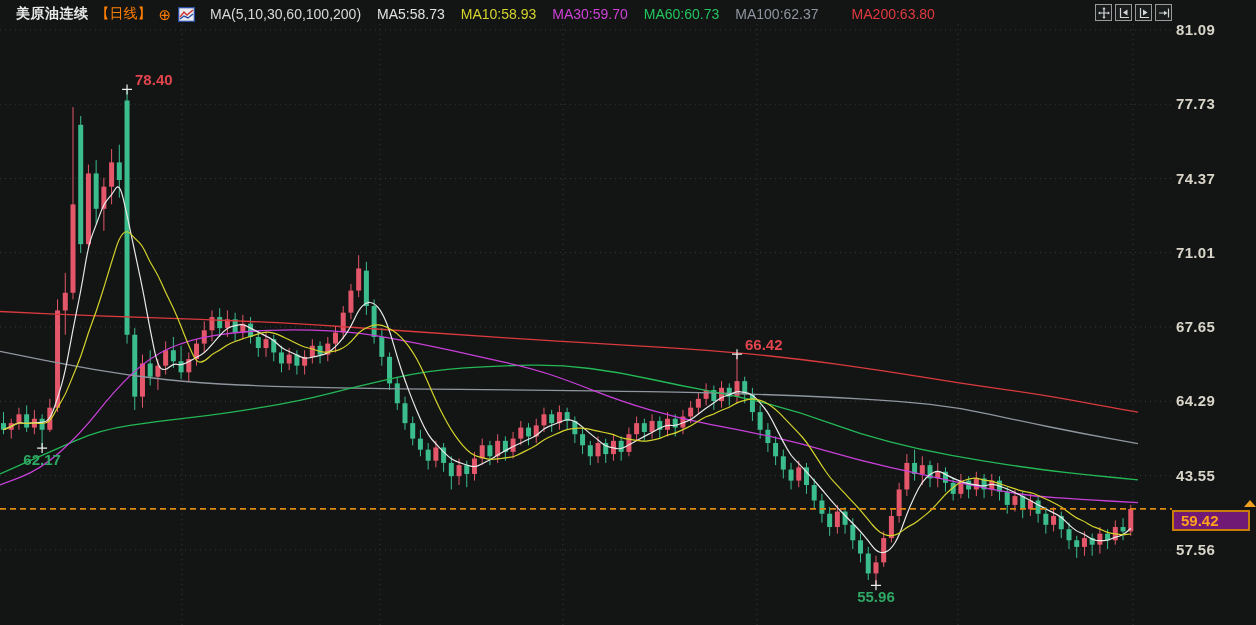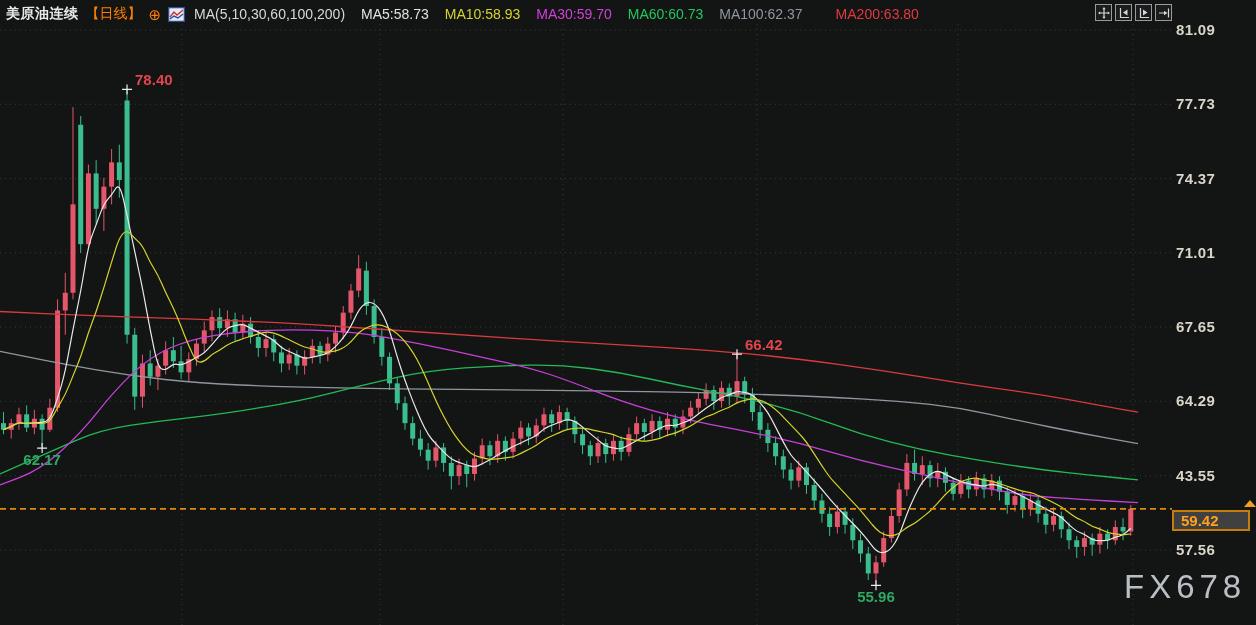--- a/index.html
+++ b/index.html
@@ -4,44 +4,44 @@
 <style>
   html,body{margin:0;padding:0;background:#0b0d0d;}
   .screen{
     position:relative;width:1256px;height:625px;overflow:hidden;
     background:#121514;
     font-family:"Liberation Sans","DejaVu Sans",sans-serif;
     -webkit-font-smoothing:antialiased;
   }
   #plot{position:absolute;left:0;top:0;}
   .header{
-    position:absolute;left:6px;top:3px;height:22px;
+    position:absolute;left:16px;top:3px;height:22px;
     display:flex;align-items:center;gap:7px;z-index:5;white-space:nowrap;
   }
   .sym{color:#e9e9e9;font-size:14px;font-weight:700;letter-spacing:.5px;}
   .period{color:#ff7e00;font-size:14px;font-weight:400;}
   .plus-circ{color:#ff7e00;font-size:15px;line-height:1;cursor:pointer;}
   .mini-chart{width:17px;height:15px;display:inline-block;cursor:pointer;}
-  .ma-settings{color:#d8d8d8;font-size:14px;margin-left:2px;}
+  .ma-settings{color:#d8d8d8;font-size:14px;margin-left:8px;}
   .ma-val{font-size:14px;margin-left:9px;font-weight:400;text-align:right;}
   .toolbar{
     position:absolute;right:84px;top:4px;display:flex;gap:3px;z-index:6;
   }
   .tb-btn{
     width:17px;height:17px;border:1px solid #9a9a9a;background:#1a1d1d;
     display:flex;align-items:center;justify-content:center;cursor:pointer;box-sizing:border-box;
   }
   .ylabels{position:absolute;left:0;top:0;z-index:4;}
   .ylab{
     position:absolute;left:1176px;color:#d9d5c9;font-size:15px;font-weight:700;
     letter-spacing:.3px;
   }
   .price-tag{
     position:absolute;left:1172px;width:78px;height:21px;box-sizing:border-box;
-    border:2px solid #c87c0a;background:#404040;color:#ffa21c;
+    border:2px solid #c87c0a;background:#701a75;color:#ffa21c;
     font-size:15px;font-weight:700;display:flex;align-items:center;
     padding-left:7px;z-index:7;
   }
   .watermark{
     position:absolute;left:1124px;top:568px;color:#c9ced6;font-size:33px;
     letter-spacing:5px;z-index:3;opacity:.92;font-weight:400;
   }
 </style>
 </head>
 <body>
@@ -430,15 +430,14 @@
       <div class="ylab" style="top: 318.017px;">67.65</div>
       <div class="ylab" style="top: 392.271px;">64.29</div>
       <div class="ylab" style="top: 466.746px;">43.55</div>
       <div class="ylab" style="top: 541px;">57.56</div>
     </div>
 
   <div class="price-tag" id="priceTag" style="top: 509.895px;">
     <span>59.42</span>
   </div>
 
-  <div class="watermark">FX678</div>
 
 </div>
 
 </body></html>

